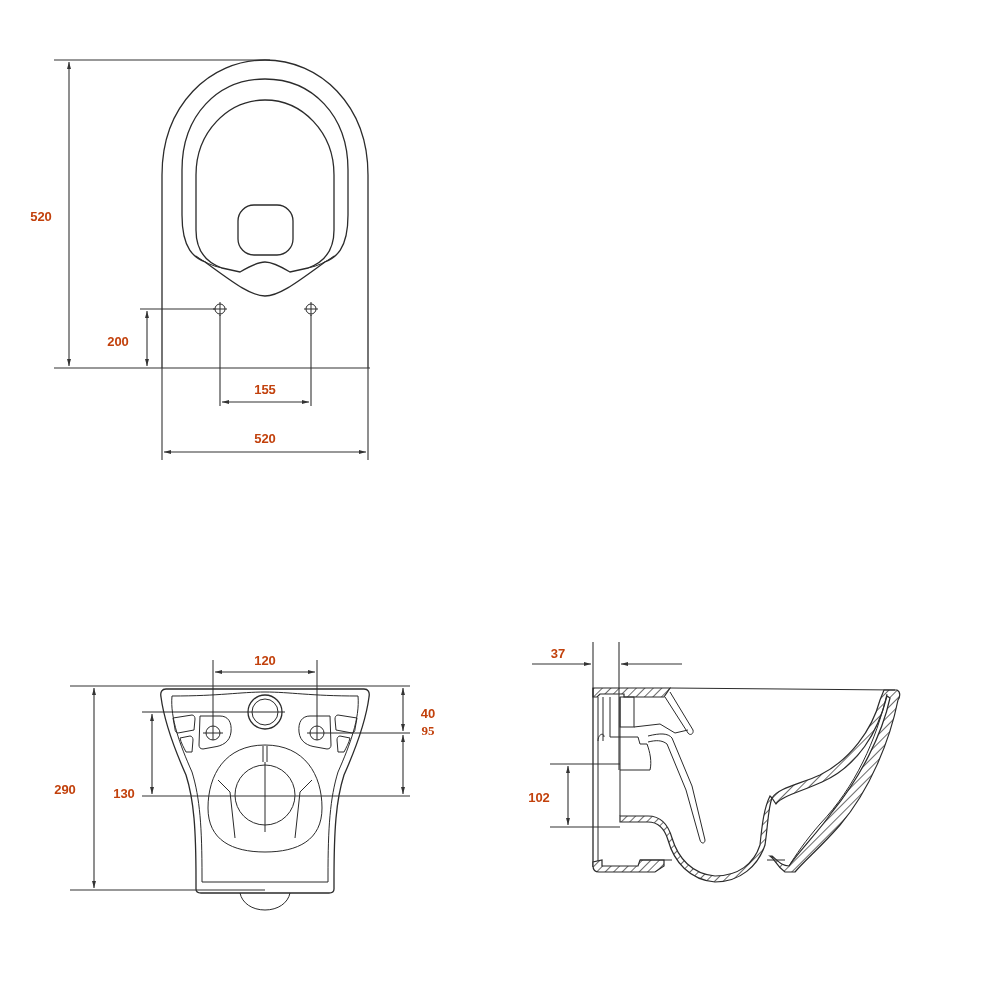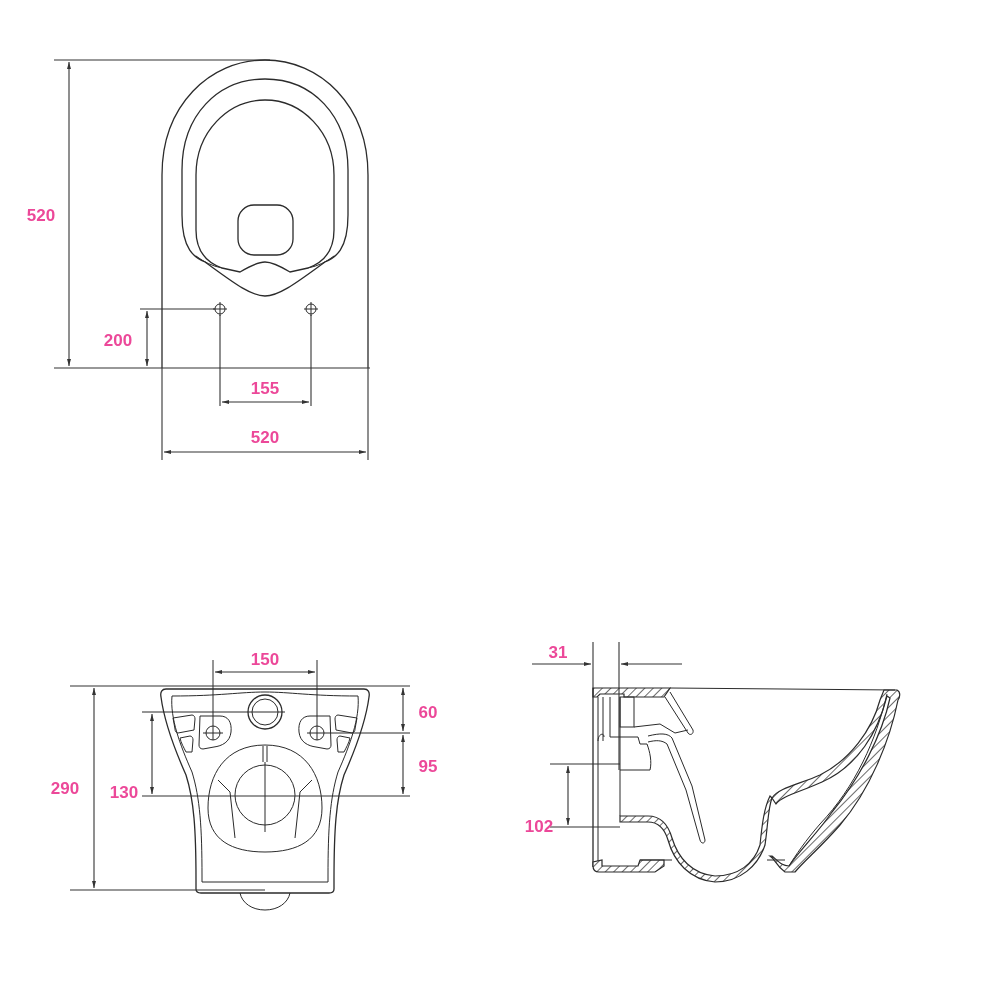--- a/index.html
+++ b/index.html
@@ -2,21 +2,21 @@
 <html><head>
   <meta charset="utf-8">
   <style>
     html, body { margin: 0; padding: 0; background: #ffffff; }
     body { width: 1000px; height: 1000px; position: relative; overflow: hidden; }
     svg { position: absolute; left: 0; top: 0; }
     .ln { stroke: #2b2b2b; stroke-width: 1.3; fill: none; }
     .lt { stroke: #2b2b2b; stroke-width: 1.0; fill: none; }
     .dim { stroke: #333; stroke-width: 1.1; fill: none; }
     .hatch { stroke: #2b2b2b; stroke-width: 1.2; fill: url(#hatchPat); }
-    .lbl { position: absolute; font-family: "Liberation Sans", sans-serif; font-weight: bold; font-size: 17px; color: #ec4899; transform: translate(-50%, -50%); white-space: nowrap; }
+    .lbl { position: absolute; font-family: "Liberation Sans", sans-serif; font-weight: bold; font-size: 13px; color: #c2410c; transform: translate(-50%, -50%); white-space: nowrap; }
   </style>
 </head>
 <body>
 
 <svg width="1000" height="1000" viewBox="0 0 1000 1000">
   <defs>
     <pattern id="hatchPat" patternUnits="userSpaceOnUse" width="6" height="6" patternTransform="rotate(45)">
       <rect width="6" height="6" fill="#fff"></rect>
       <line x1="0" y1="0" x2="0" y2="6" stroke="#2b2b2b" stroke-width="1.4"></line>
     </pattern>
@@ -154,20 +154,20 @@
     <line class="dim" x1="550" y1="827" x2="620" y2="827"></line>
     <line class="dim" x1="568" y1="766" x2="568" y2="825" marker-start="url(#arrS)" marker-end="url(#arr)"></line>
   </g>
 </svg>
 
 <div class="lbl" style="left:41px; top:216px;">520</div>
 <div class="lbl" style="left:118px; top:341px;">200</div>
 <div class="lbl" style="left:265px; top:389px;text-align:right;">155</div>
 <div class="lbl" style="left:265px; top:438px;">520</div>
 
-<div class="lbl" style="left:265px; top:660px;">150</div>
+<div class="lbl" style="left:265px; top:660px;">120</div>
 <div class="lbl" style="left:65px; top:789px;">290</div>
 <div class="lbl" style="left:124px; top:793px;">130</div>
-<div class="lbl" style="left:428px; top:713px;">60</div>
-<div class="lbl" style="left:428px; top:767px;">95</div>
+<div class="lbl" style="left:428px; top:713px;">40</div>
+<div class="lbl" style="left:428px; top:731px;font-family:Liberation Serif, serif;">95</div>
 
-<div class="lbl" style="left:558px; top:653px;">31</div>
-<div class="lbl" style="left:539px; top:797px;margin-top:30px;">102</div>
+<div class="lbl" style="left:558px; top:653px;">37</div>
+<div class="lbl" style="left:539px; top:797px;">102</div>
 
 </body></html>

